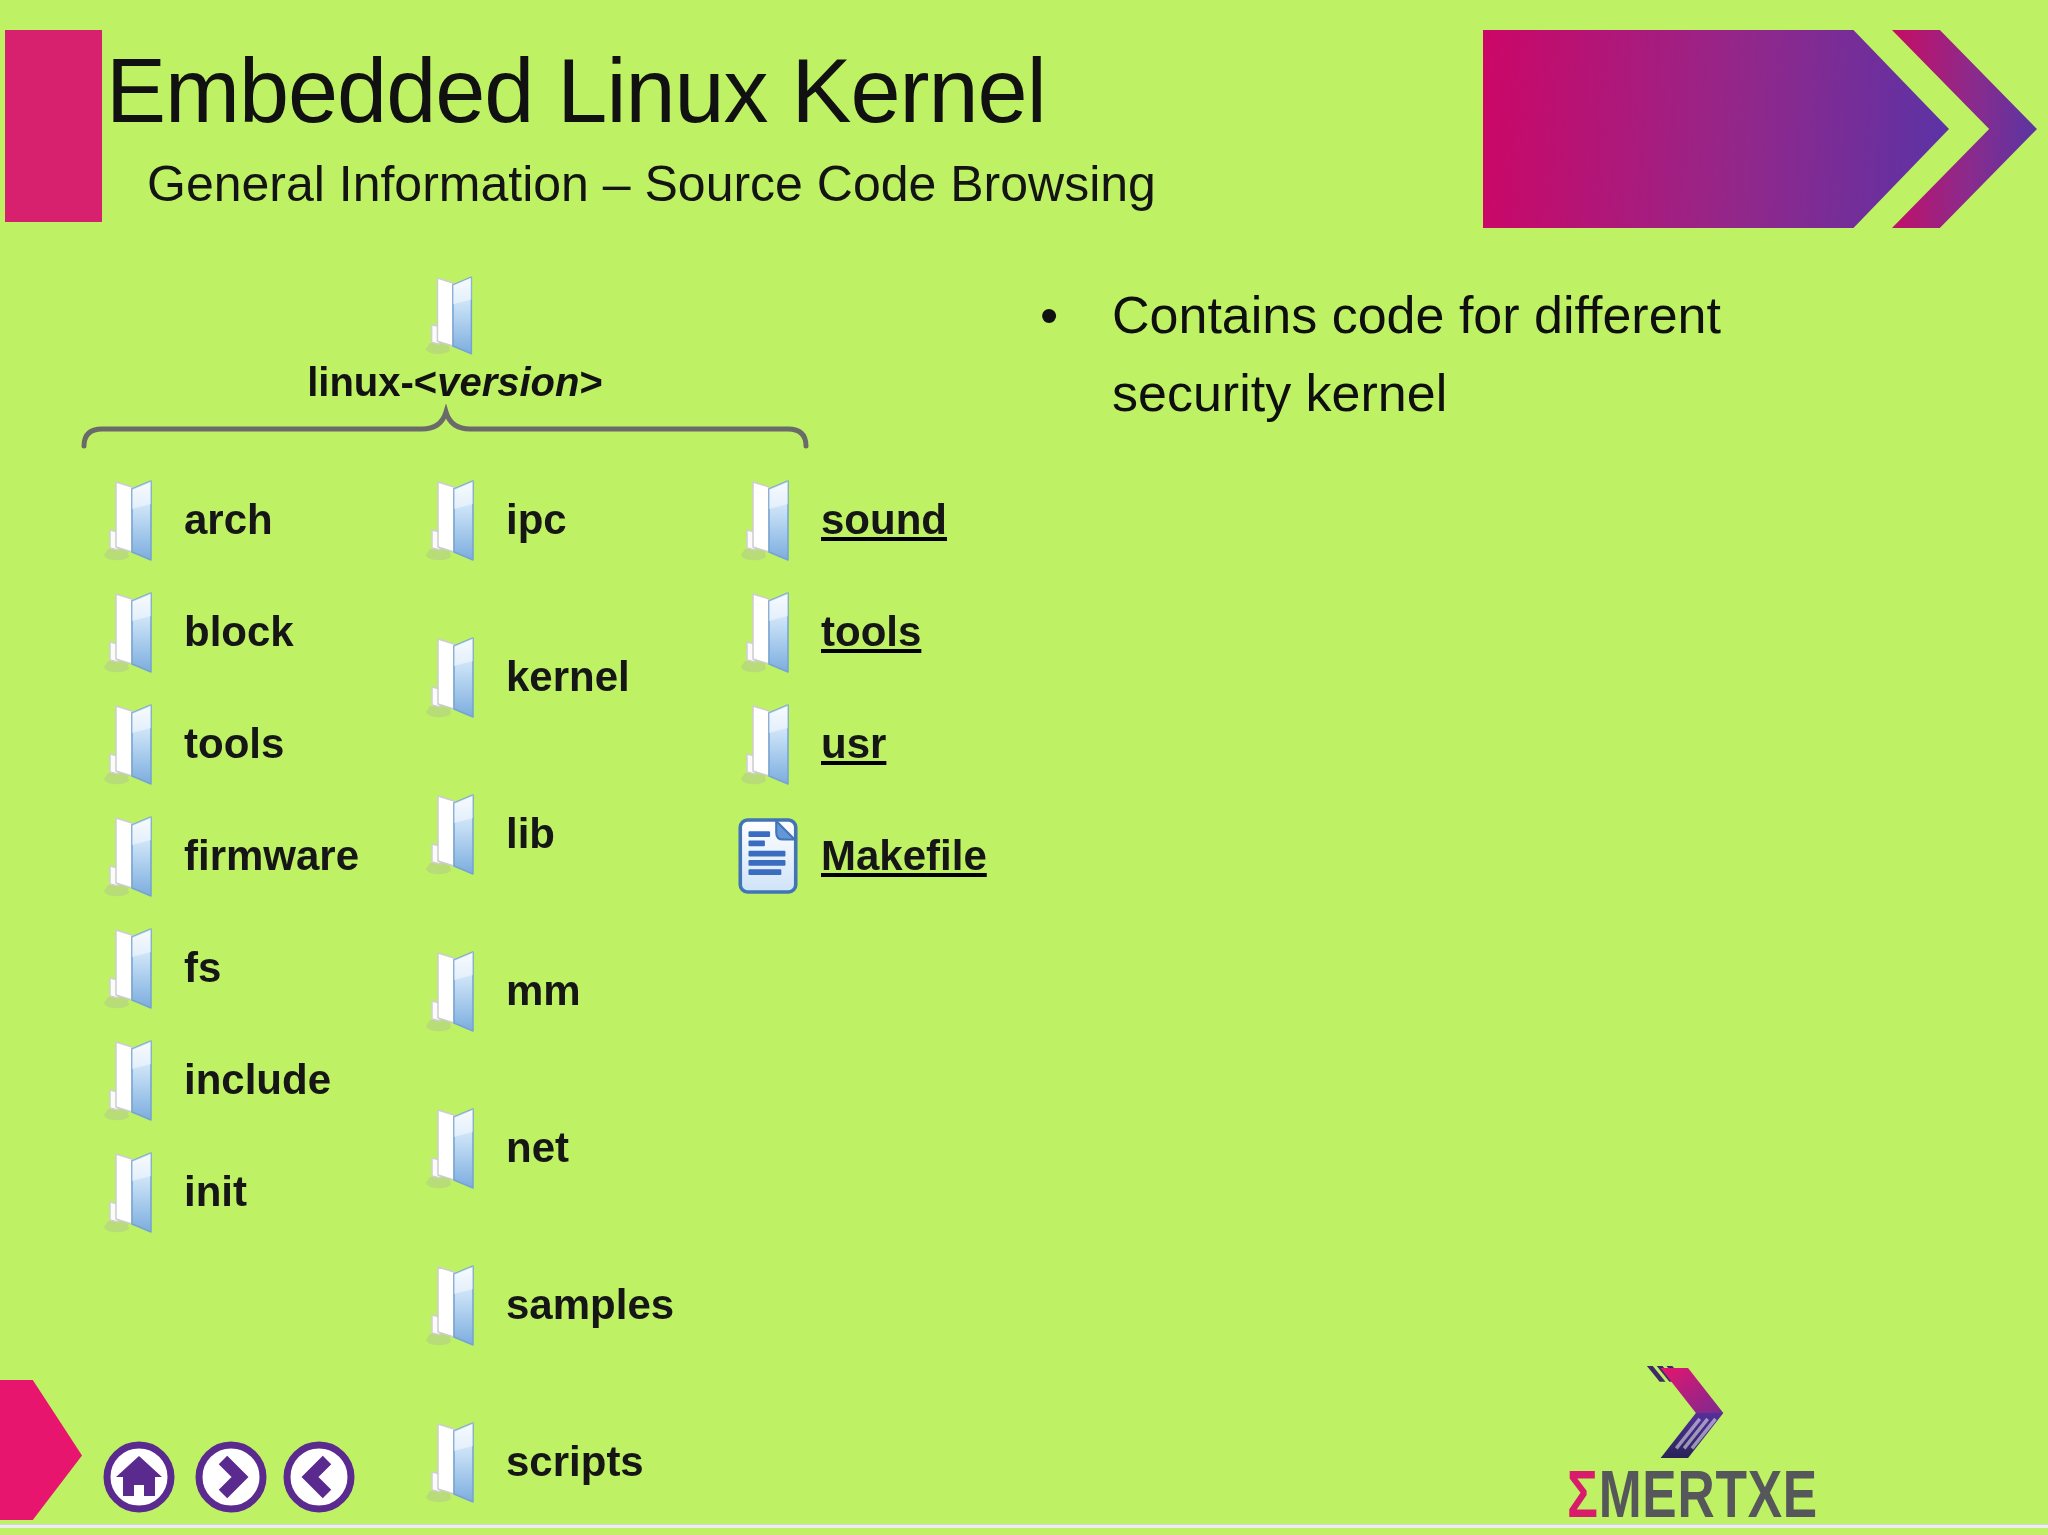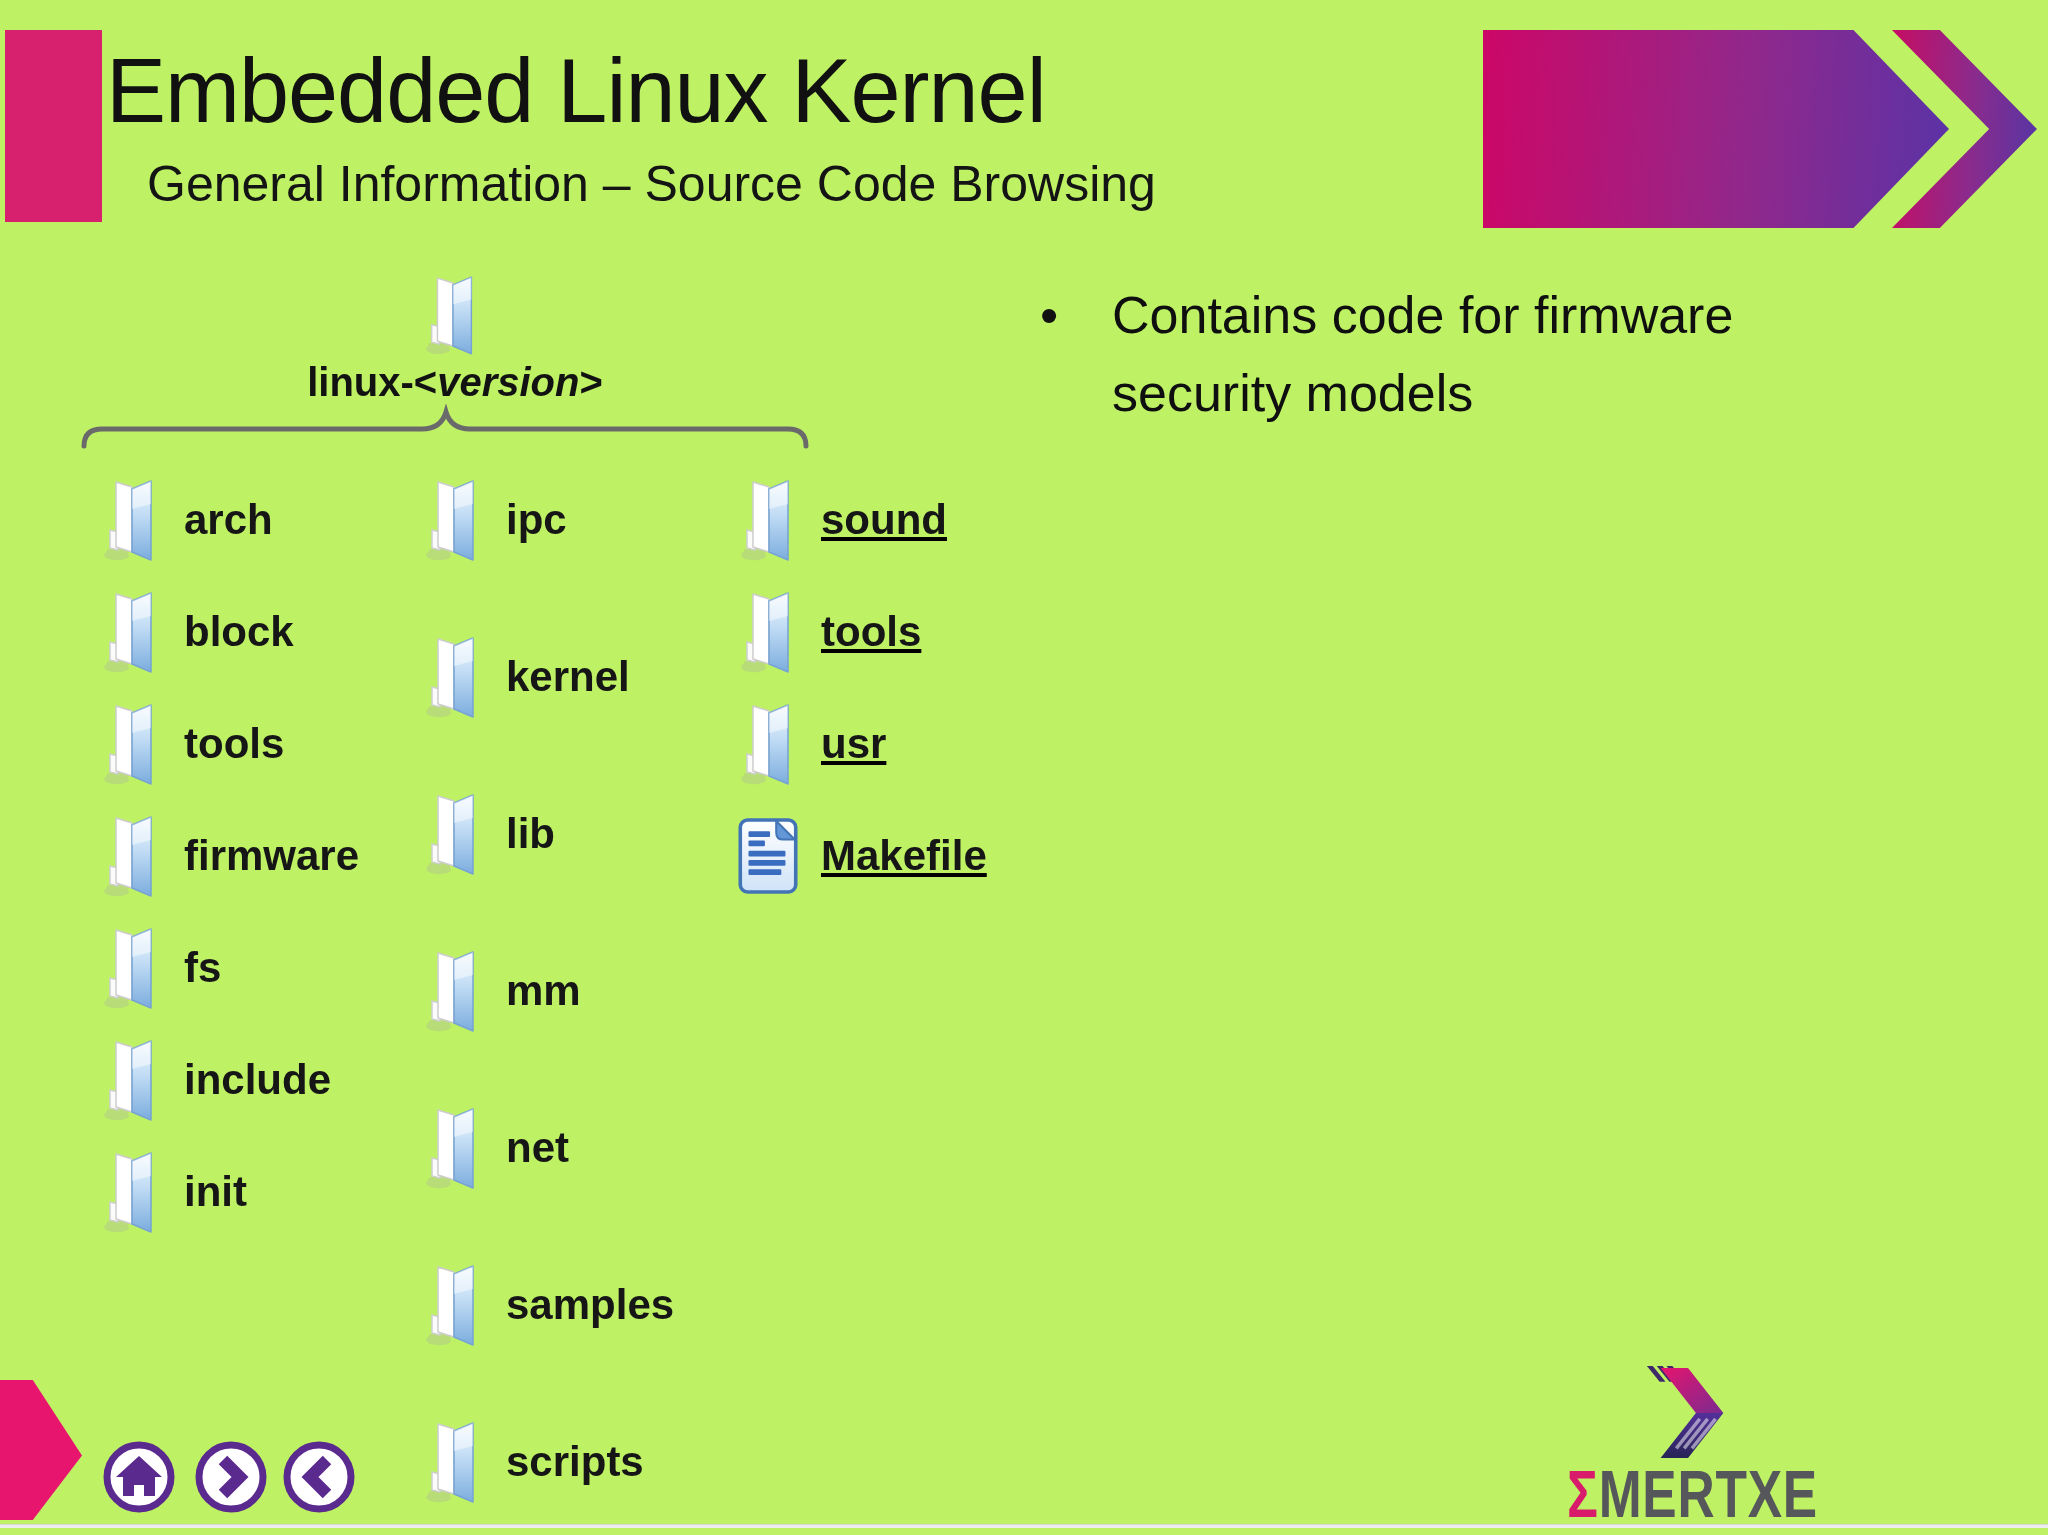--- a/index.html
+++ b/index.html
@@ -249,21 +249,21 @@
         <svg class="doc-icon">
           <use href="#doc-file"></use>
         </svg>
         <span class="f-label">Makefile</span>
       </div>
   </div>
 
   <div class="bullets">
     <div class="bullet-row">
       <div class="bullet-marker">•</div>
-      <div class="bullet-text">Contains code for firmware security models</div>
+      <div class="bullet-text">Contains code for different security kernel</div>
     </div>
   </div>
 
   <div class="footer-arrow"></div>
 
   <button class="nav-btn nav-home">
     <svg width="74" height="74" viewBox="0 0 74 74">
       <circle cx="37" cy="37" r="32" fill="#ffffff" stroke="#5b2a8e" stroke-width="7"></circle>
       <path fill="#5b2a8e" fill-rule="evenodd" d="M37 16 L60 37 L53 37 L53 56 L21 56 L21 37 L14 37 Z M32 56 L32 45 L42 45 L42 56 Z"></path>
     </svg>

